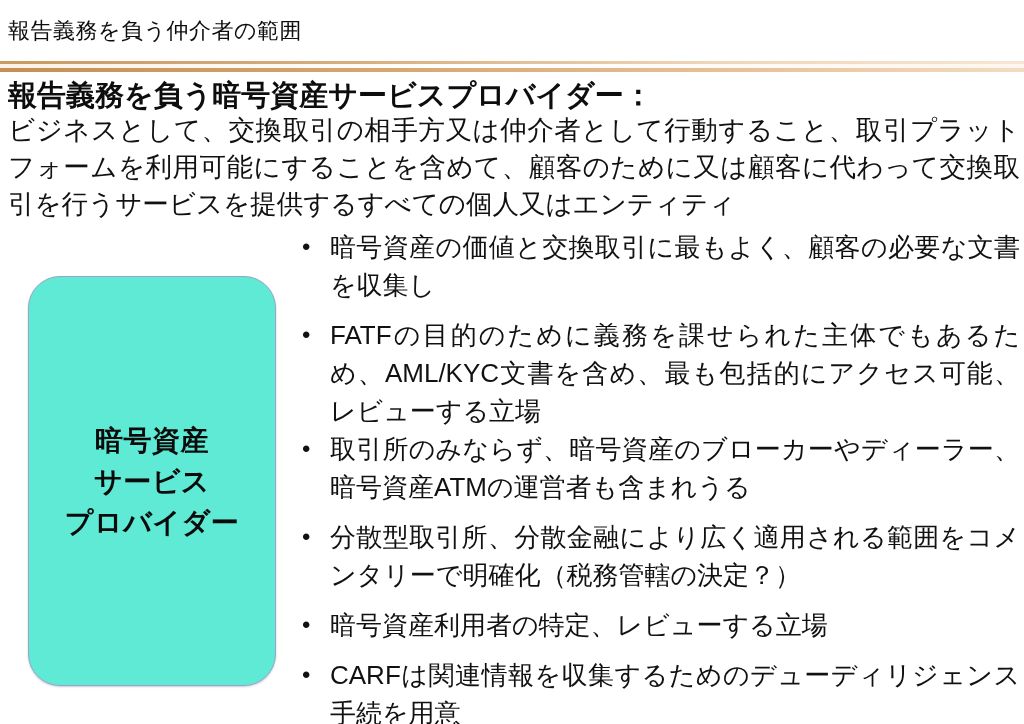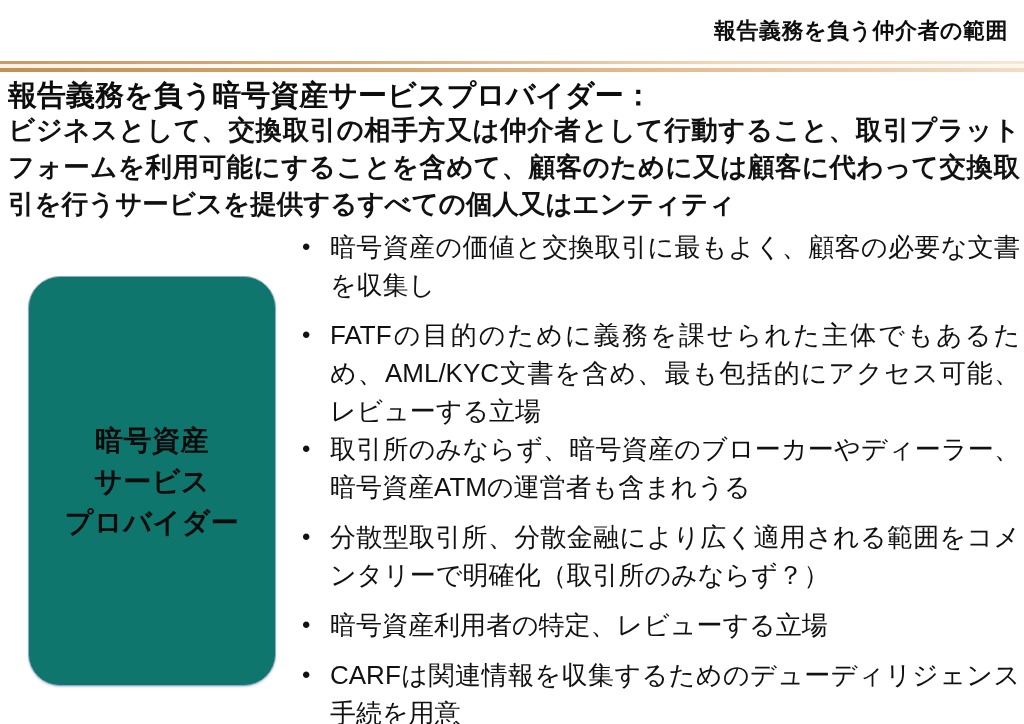--- a/index.html
+++ b/index.html
@@ -11,26 +11,25 @@
     overflow:hidden;
     position:relative;
   }
 
   
   .slide-title{
     position:absolute;
     left:8px; top:16px;
     width:1000px;
     font-size:22px;
-    font-weight:bold;
+    font-weight:normal;
     line-height:30px;
     letter-spacing:0.5px;
     color:#0d0d0d;
     white-space:nowrap;
-    text-align:right;
   }
 
   
   .divider{
     position:absolute;
     left:0; top:61px;
     width:1024px; height:11px;
   }
   .divider .band-top{
     position:absolute; left:0; top:0; width:100%; height:3px;
@@ -60,29 +59,28 @@
   
   .intro{
     position:absolute;
     left:8px; top:112px;
     width:1012px;
     font-size:26.5px;
     line-height:37px;
     color:#111111;
     text-align:justify;
     text-justify:inter-ideograph;
-    font-weight:bold;
   }
 
   
   .cat-box{
     position:absolute;
     left:28px; top:276px;
     width:248px; height:410px;
-    background:#0f766e;
+    background:#5eead4;
     border:1px solid #93a8c8;
     border-radius:32px;
     display:flex;
     align-items:center;
     justify-content:center;
     box-shadow:0 1px 2px rgba(90,110,145,.35);
   }
   .cat-box-label{
     font-size:28px;
     font-weight:bold;
@@ -155,21 +153,21 @@
     <span class="btext">FATFの目的のために義務を課せられた主体でもあるため、AML/KYC文書を含め、最も包括的にアクセス可能、レビューする立場</span>
   </div>
 
   <div class="bullet gap-sm">
     <span class="dot">•</span>
     <span class="btext">取引所のみならず、暗号資産のブローカーやディーラー、暗号資産ATMの運営者も含まれうる</span>
   </div>
 
   <div class="bullet gap-lg">
     <span class="dot">•</span>
-    <span class="btext">分散型取引所、分散金融により広く適用される範囲をコメンタリーで明確化（取引所のみならず？）</span>
+    <span class="btext">分散型取引所、分散金融により広く適用される範囲をコメンタリーで明確化（税務管轄の決定？）</span>
   </div>
 
   <div class="bullet gap-lg">
     <span class="dot">•</span>
     <span class="btext">暗号資産利用者の特定、レビューする立場</span>
   </div>
 
   <div class="bullet gap-lg">
     <span class="dot">•</span>
     <span class="btext">CARFは関連情報を収集するためのデューディリジェンス手続を用意</span>

